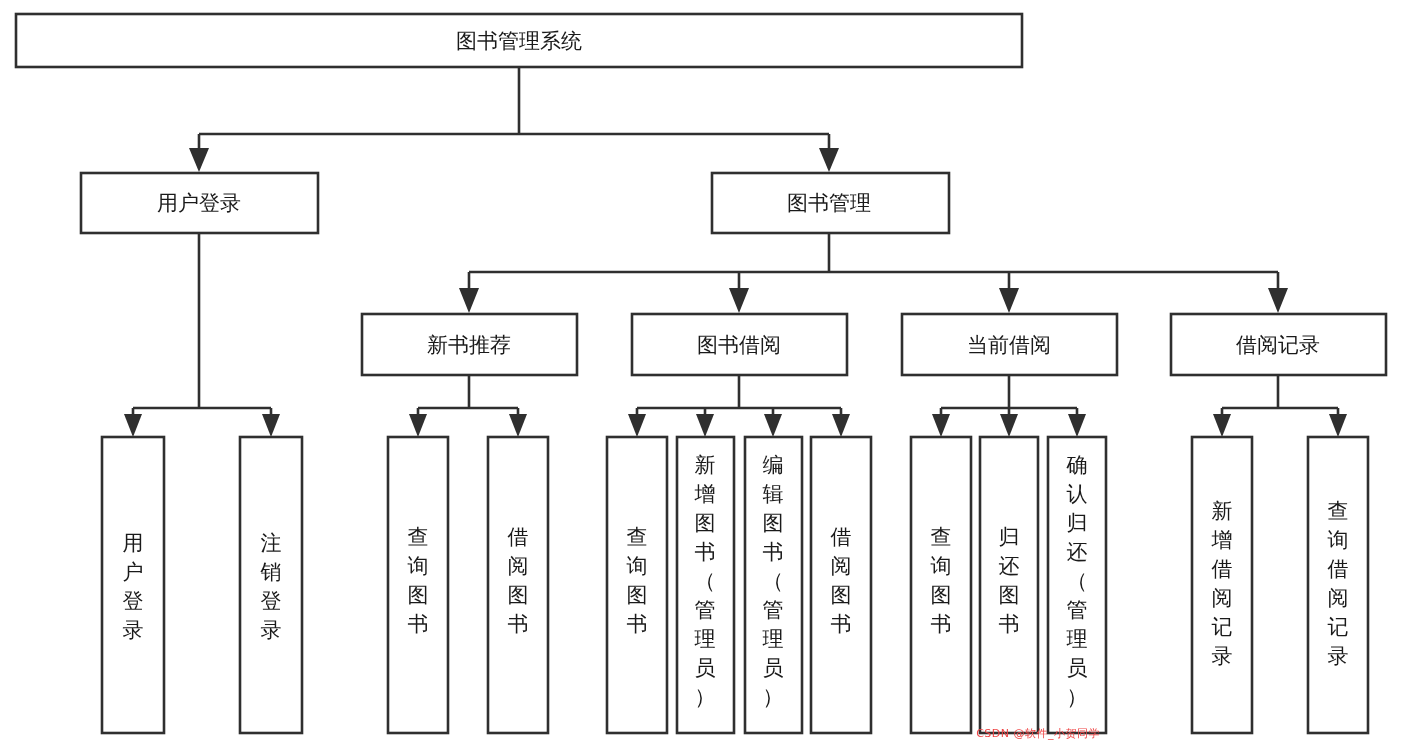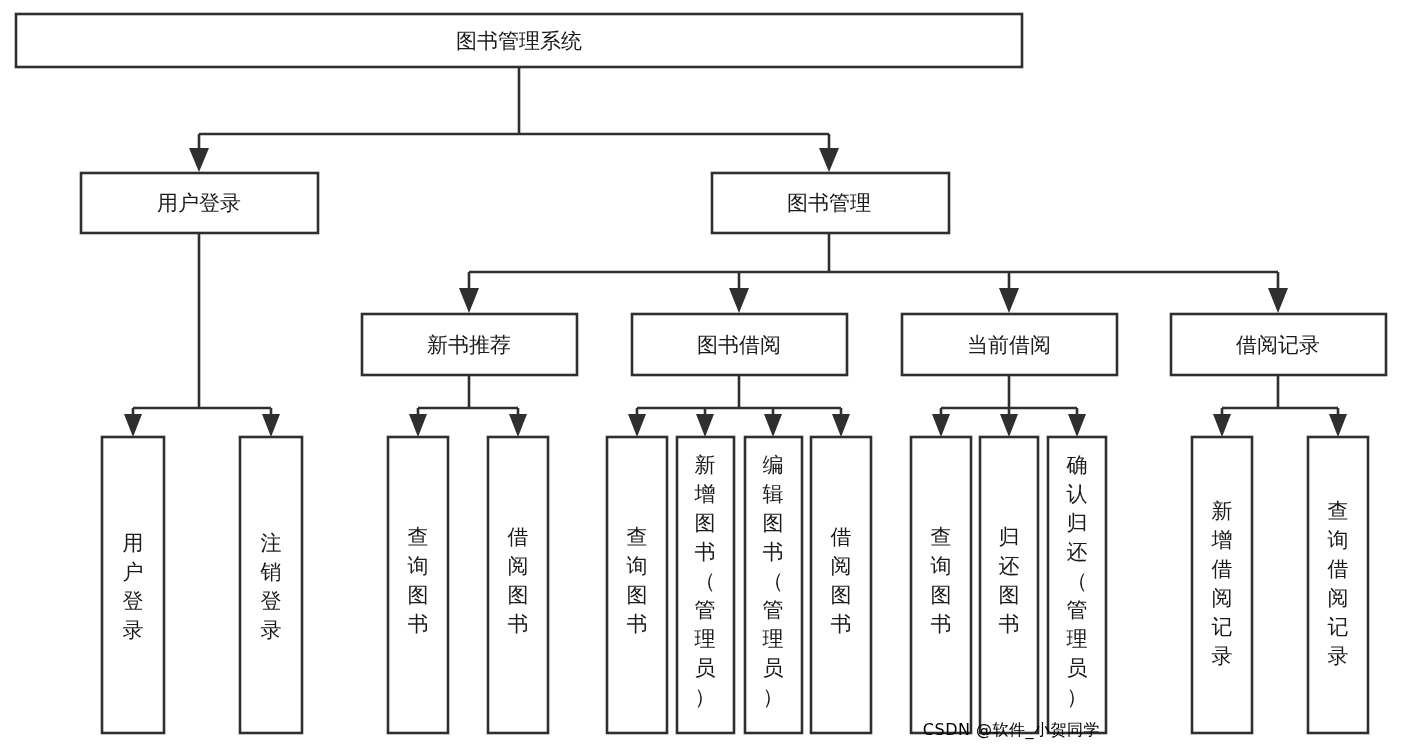--- a/index.html
+++ b/index.html
@@ -52,22 +52,22 @@
     font-family: "DejaVu Sans", "Liberation Sans", sans-serif;
     fill: #1a1a1a;
     font-size: 21px;
     text-anchor: middle;
   }
   .watermark {
     position: absolute;
     right: 12px;
     bottom: 6px;
     font-family: "DejaVu Sans", "Liberation Sans", sans-serif;
-    font-size: 16px;
-    color: #000000;
+    font-size: 11px;
+    color: #ef4444;
     letter-spacing: 0.5px;
     white-space: nowrap;
     user-select: none;
   }
 </style>
 </head>
 <body>
 
 <div id="diagram-root">
   <svg id="tree" viewBox="0 0 1405 747" xmlns="http://www.w3.org/2000/svg">

